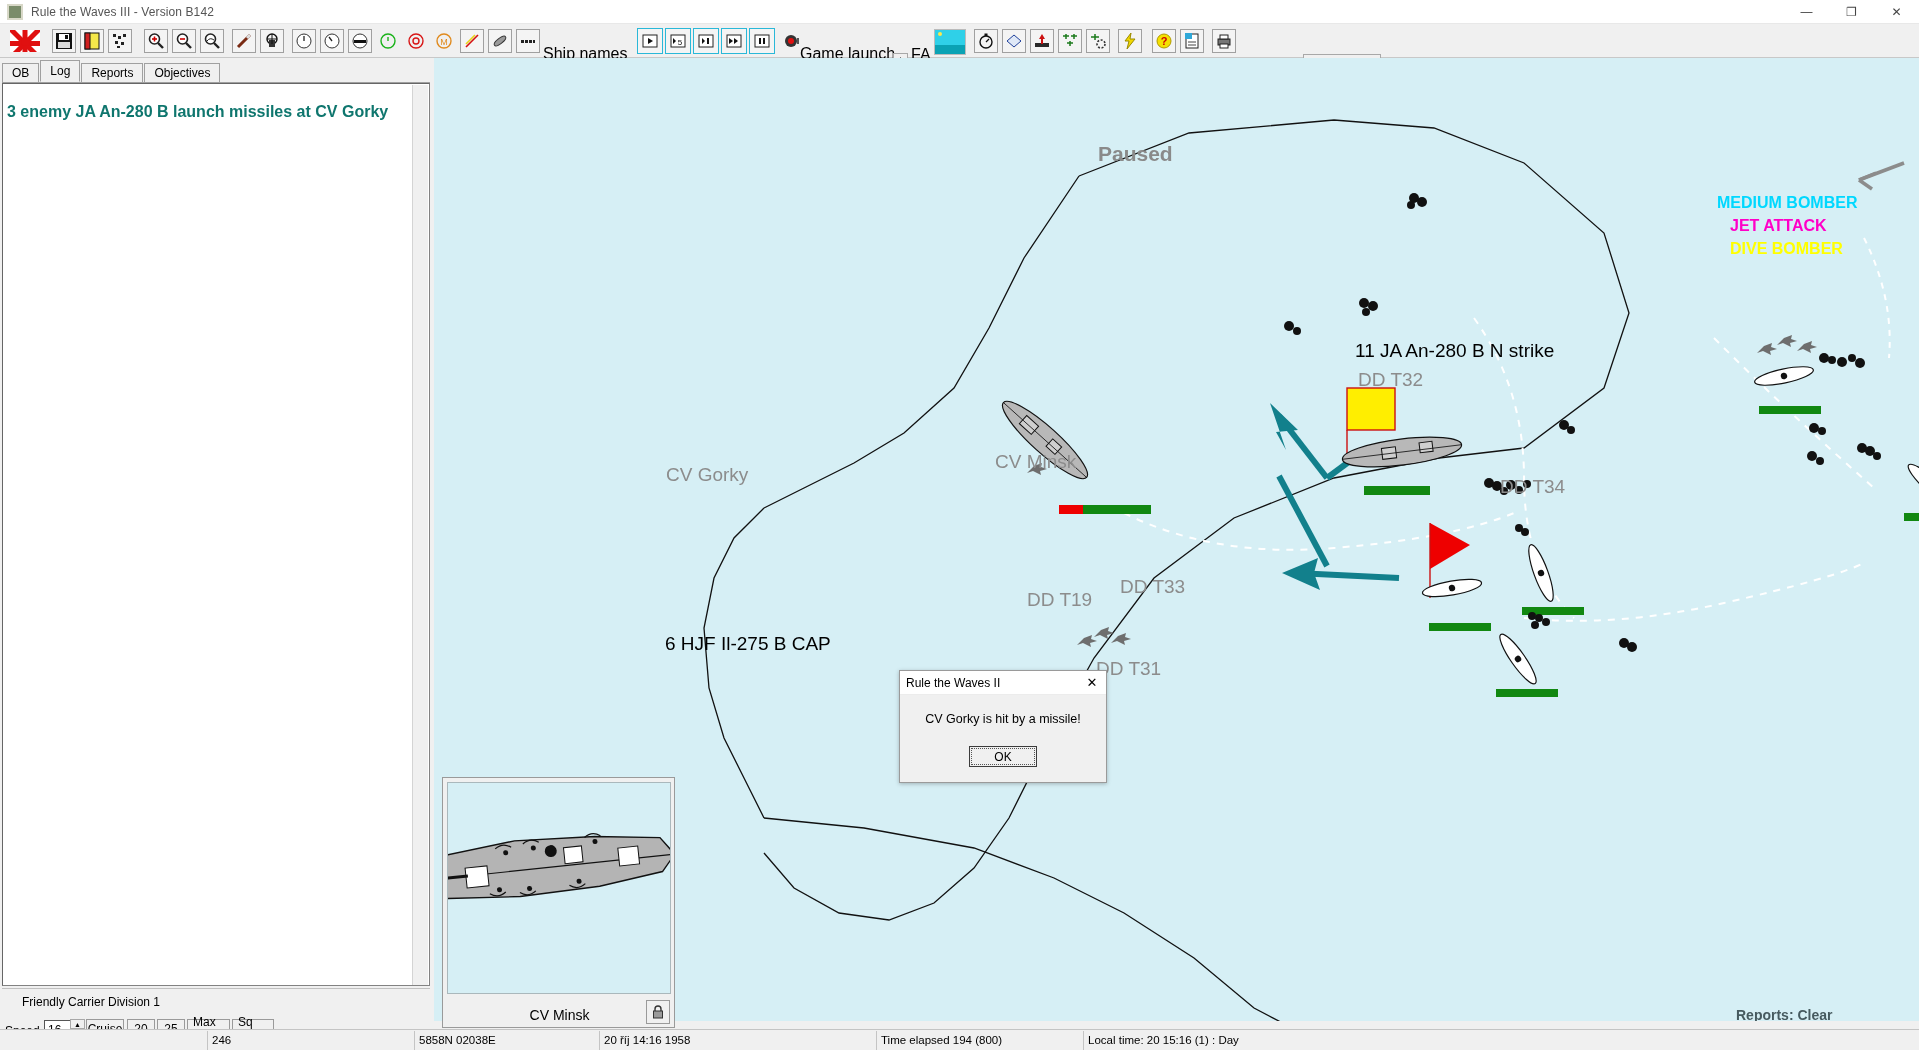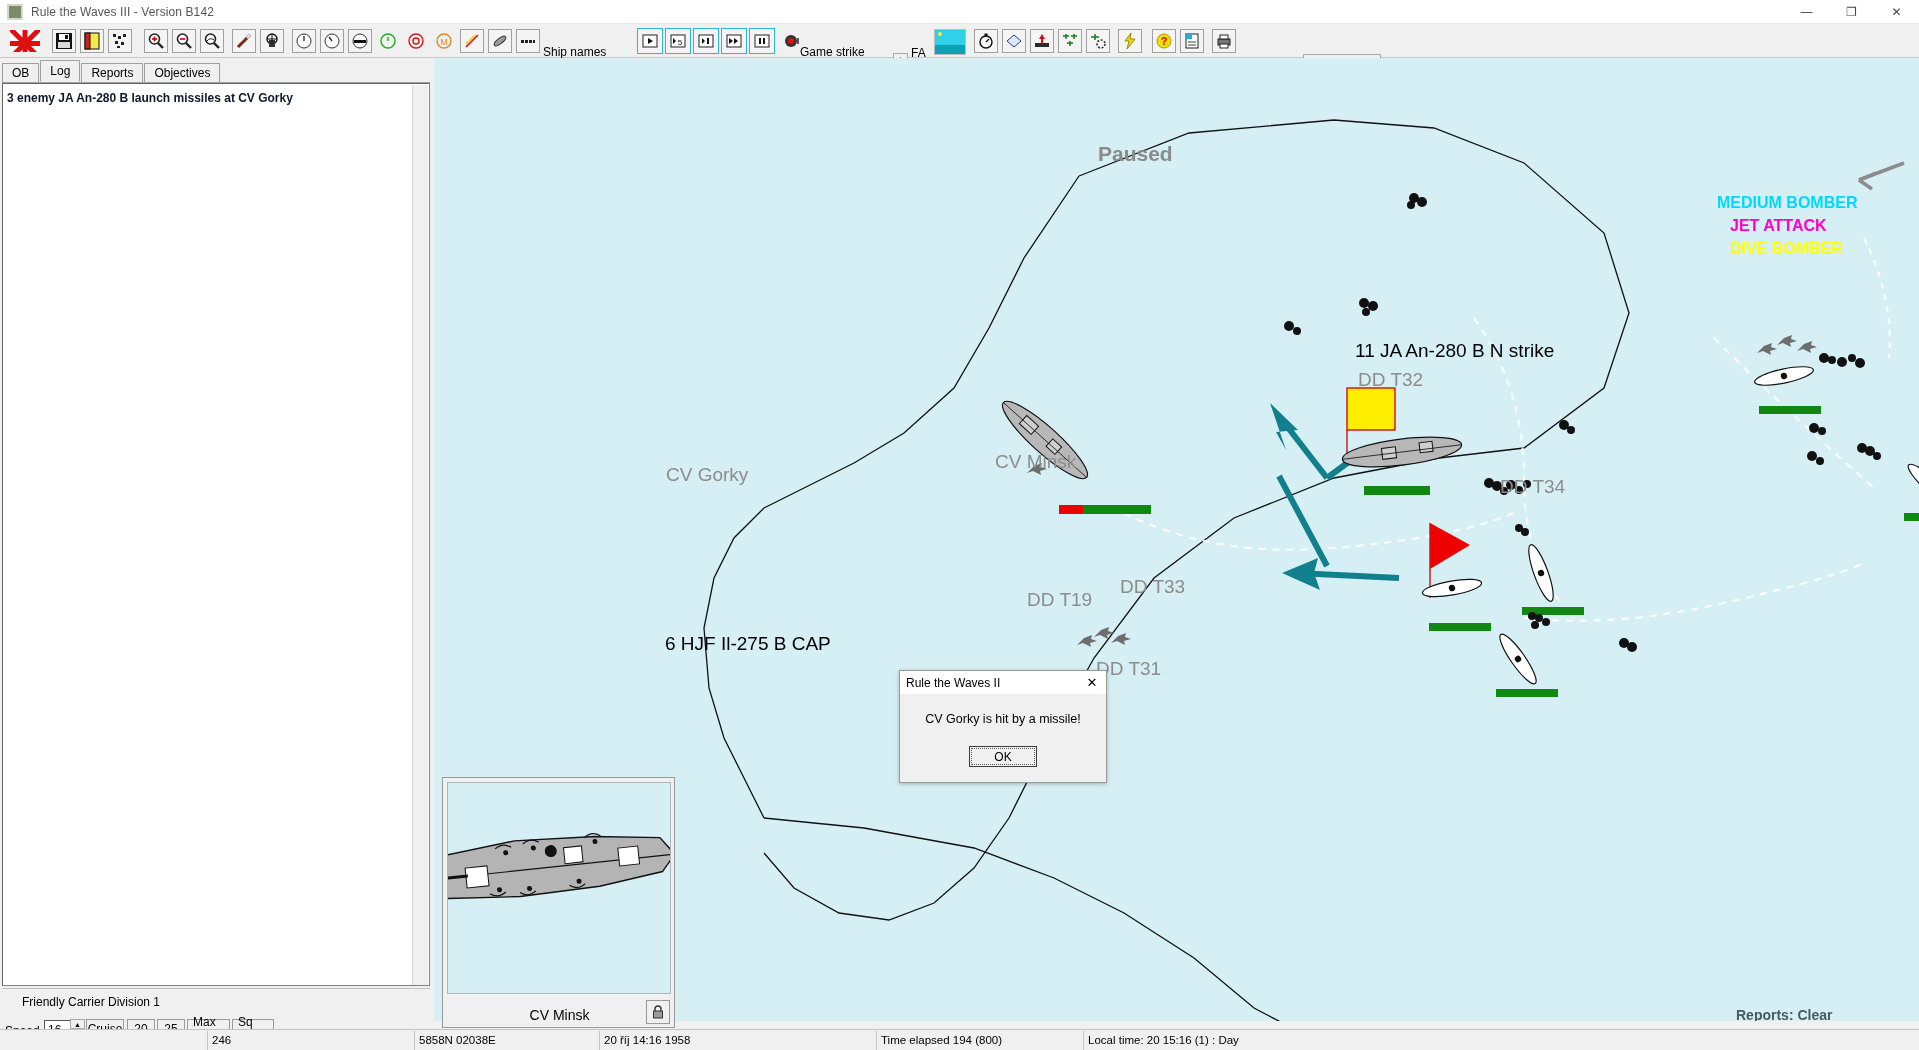--- a/index.html
+++ b/index.html
@@ -54,21 +54,21 @@
     position: absolute; left: 50%; top: 50%; width: 26px; height: 5px;
     background: #e01010; transform-origin: 0 50%;
   }
   .flag-icon .hub {
     position: absolute; left: 50%; top: 50%; width: 9px; height: 9px;
     margin-left: -4.5px; margin-top: -4.5px; background: #e01010;
     border-radius: 50%;
   }
 
   
-  .grp-label { position: absolute; font-size: 12px; color: #000; }
+  .grp-label { position: absolute; font-size: 16px; color: #000; }
   .combo {
     position: absolute; background: #fff; border: 1px solid #888;
     border-top-color: #666; border-left-color: #666;
     font-size: 11px; color: #000; display: flex; align-items: center;
     padding-left: 3px; height: 19px;
   }
   .combo .arrow {
     margin-left: auto; width: 16px; height: 17px; background: #f0f0f0;
     border: 1px solid #b4b4b4; display: flex; align-items: center; justify-content: center;
     font-size: 8px; color: #000;
@@ -111,22 +111,22 @@
     height: 22px; background: #f0f0f0; font-weight: normal;
     border-bottom: 1px solid #f0f0f0; position: relative; z-index: 2;
   }
   #logbox {
     position: absolute; left: 2px; top: 25px; width: 428px; height: 903px;
     background: #ffffff; border: 1px solid #828282;
     border-top-color: #666; border-left-color: #666;
     overflow: hidden;
   }
   .log-line {
-    font-size: 12px; font-weight: bold; color: #0f172a;
-    padding: 7px 4px 0 4px; white-space: nowrap;
+    font-size: 16px; font-weight: bold; color: #0f766e;
+    padding: 19px 4px 0 4px; white-space: nowrap;
   }
   #logscroll {
     position: absolute; right: 1px; top: 1px; width: 16px; height: 901px;
     background: #f0f0f0; border-left: 1px solid #d4d4d4;
   }
 
   #divpanel {
     position: absolute; left: 2px; top: 930px; width: 428px; height: 98px;
     background: #f0f0f0; border-top: 1px solid #c0c0c0;
     font-size: 12px; color: #000;
@@ -415,21 +415,21 @@
         </svg>
     </div>
 
     <div class="tb-btn" style="left:781px;top:6px;width:22px;height:22px;">
       <svg width="20" height="20" viewBox="0 0 20 20">
           <circle cx="9" cy="10" r="6" fill="#333"></circle>
           <circle cx="9" cy="10" r="3" fill="#e01010"></circle>
           <rect x="15" y="7" width="2" height="6" fill="#555"></rect>
         </svg>
     </div>
-    <div class="grp-label" style="left:800px;top:21px;">Game strike</div>
+    <div class="grp-label" style="left:800px;top:21px;">Game launch</div>
     <div class="combo" style="left:802px;top:36px;width:103px;">
       <span>Fast</span>
       <span class="arrow">▼</span>
     </div>
     <div class="spin" style="left:893px;top:29px;">
       <div>▲</div>
       <div>▼</div>
     </div>
     <div class="grp-label" style="left:911px;top:22px;">FA</div>
     <div class="chk-box" style="left:911px;top:36px;"></div>

